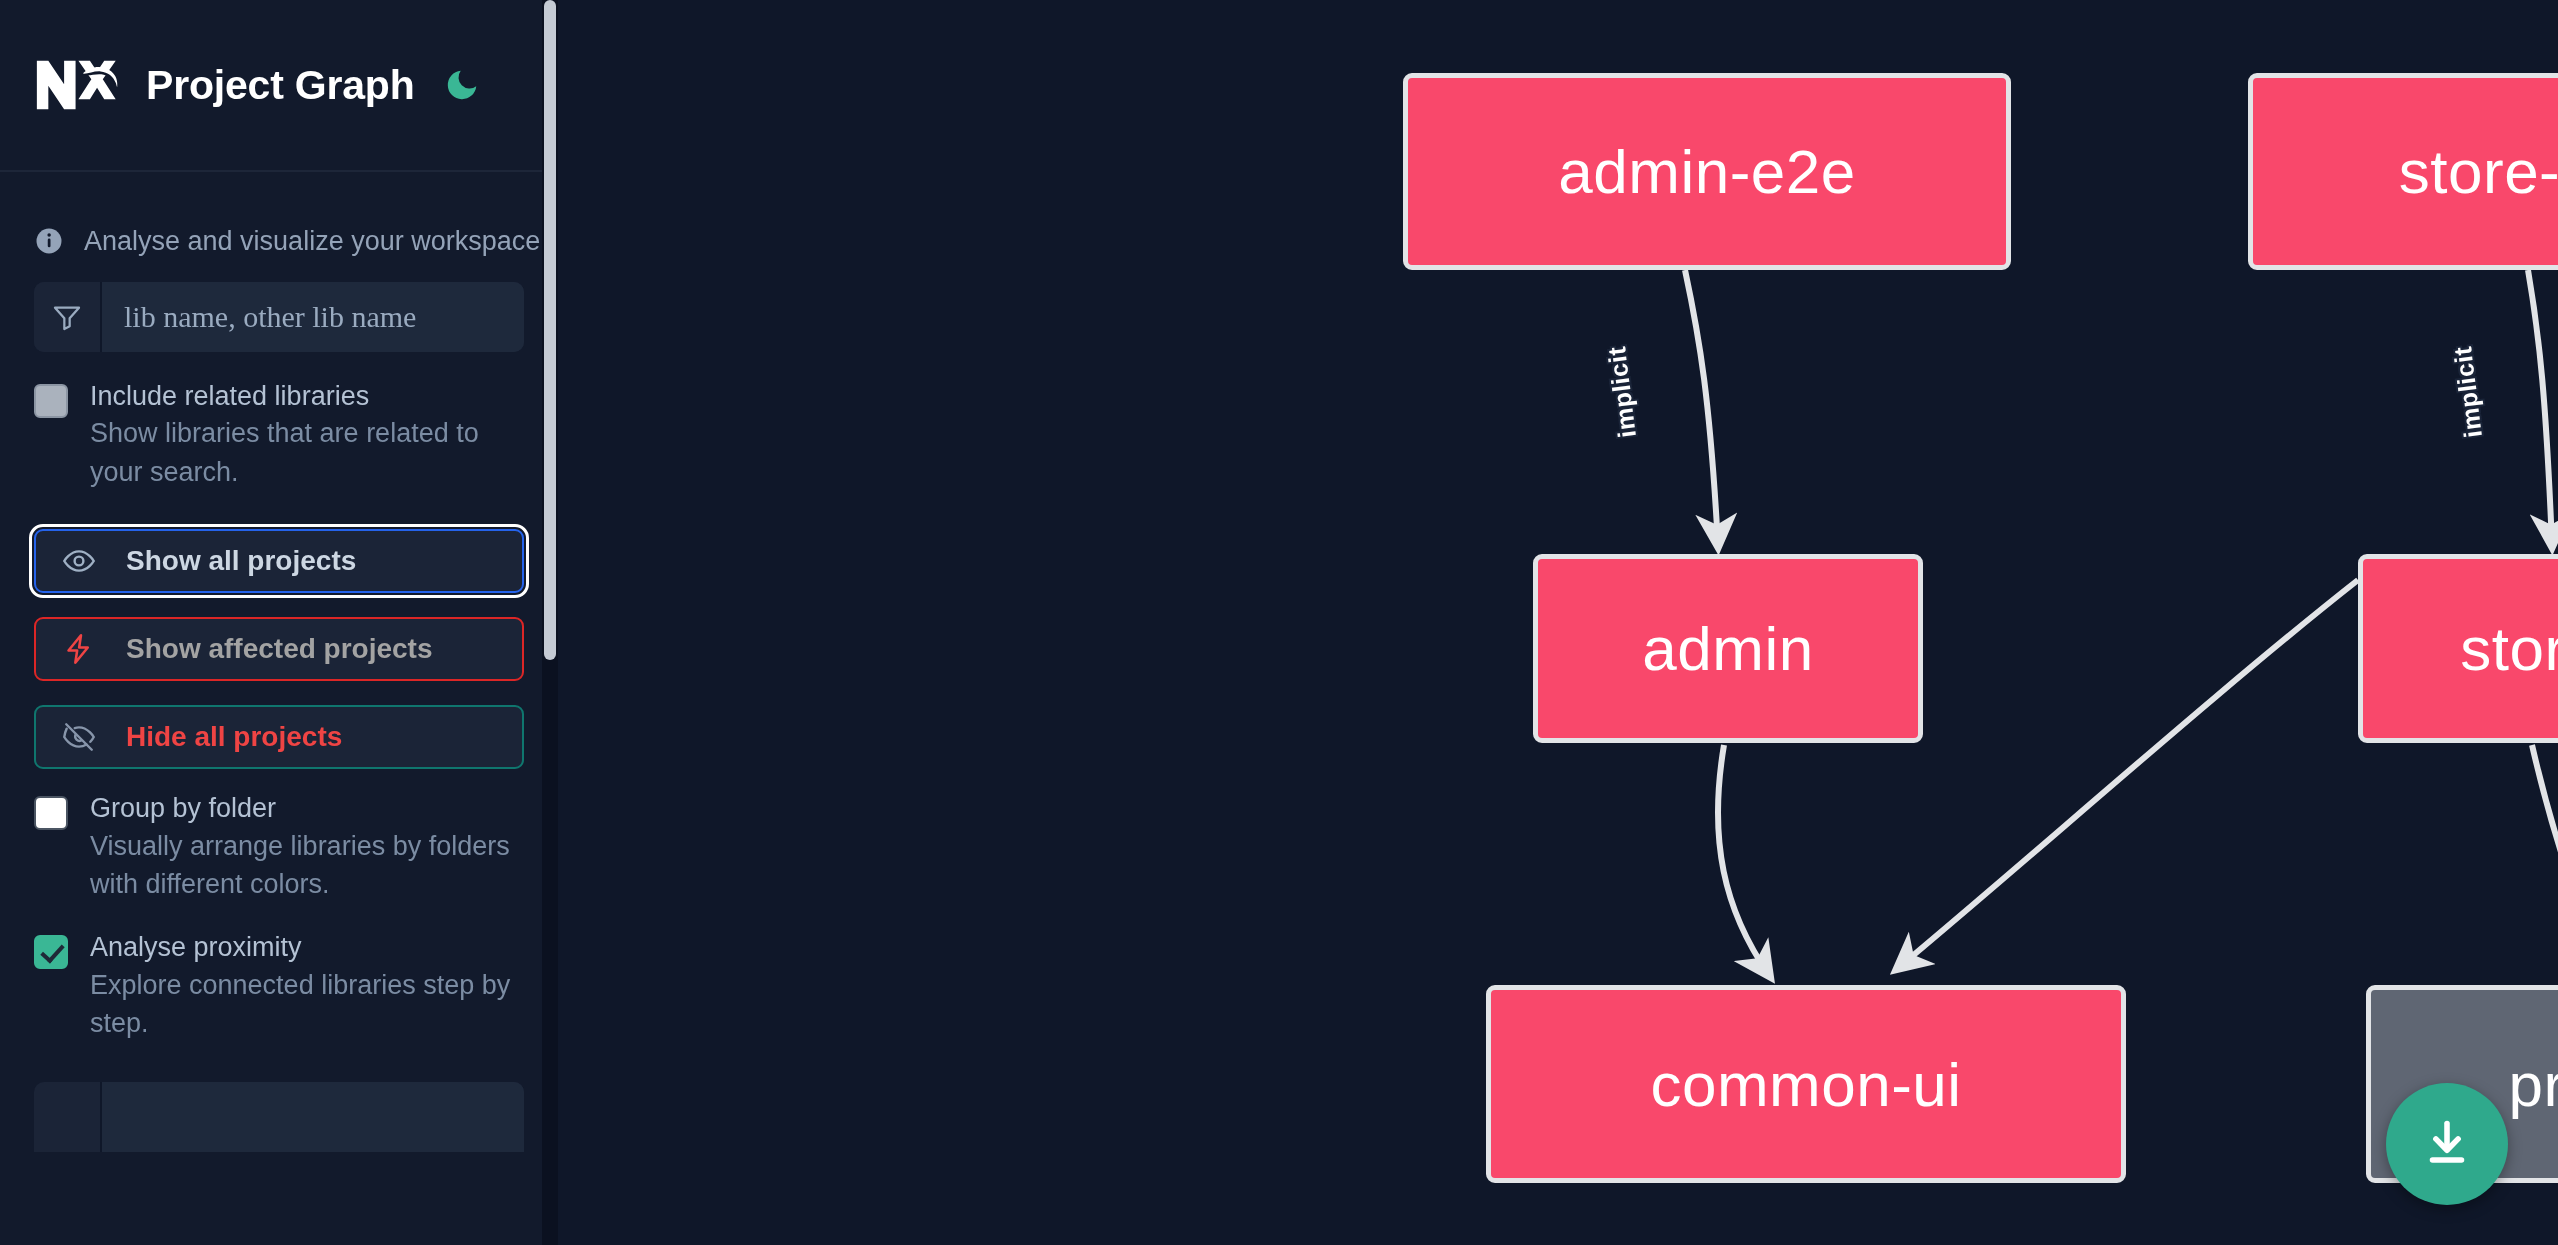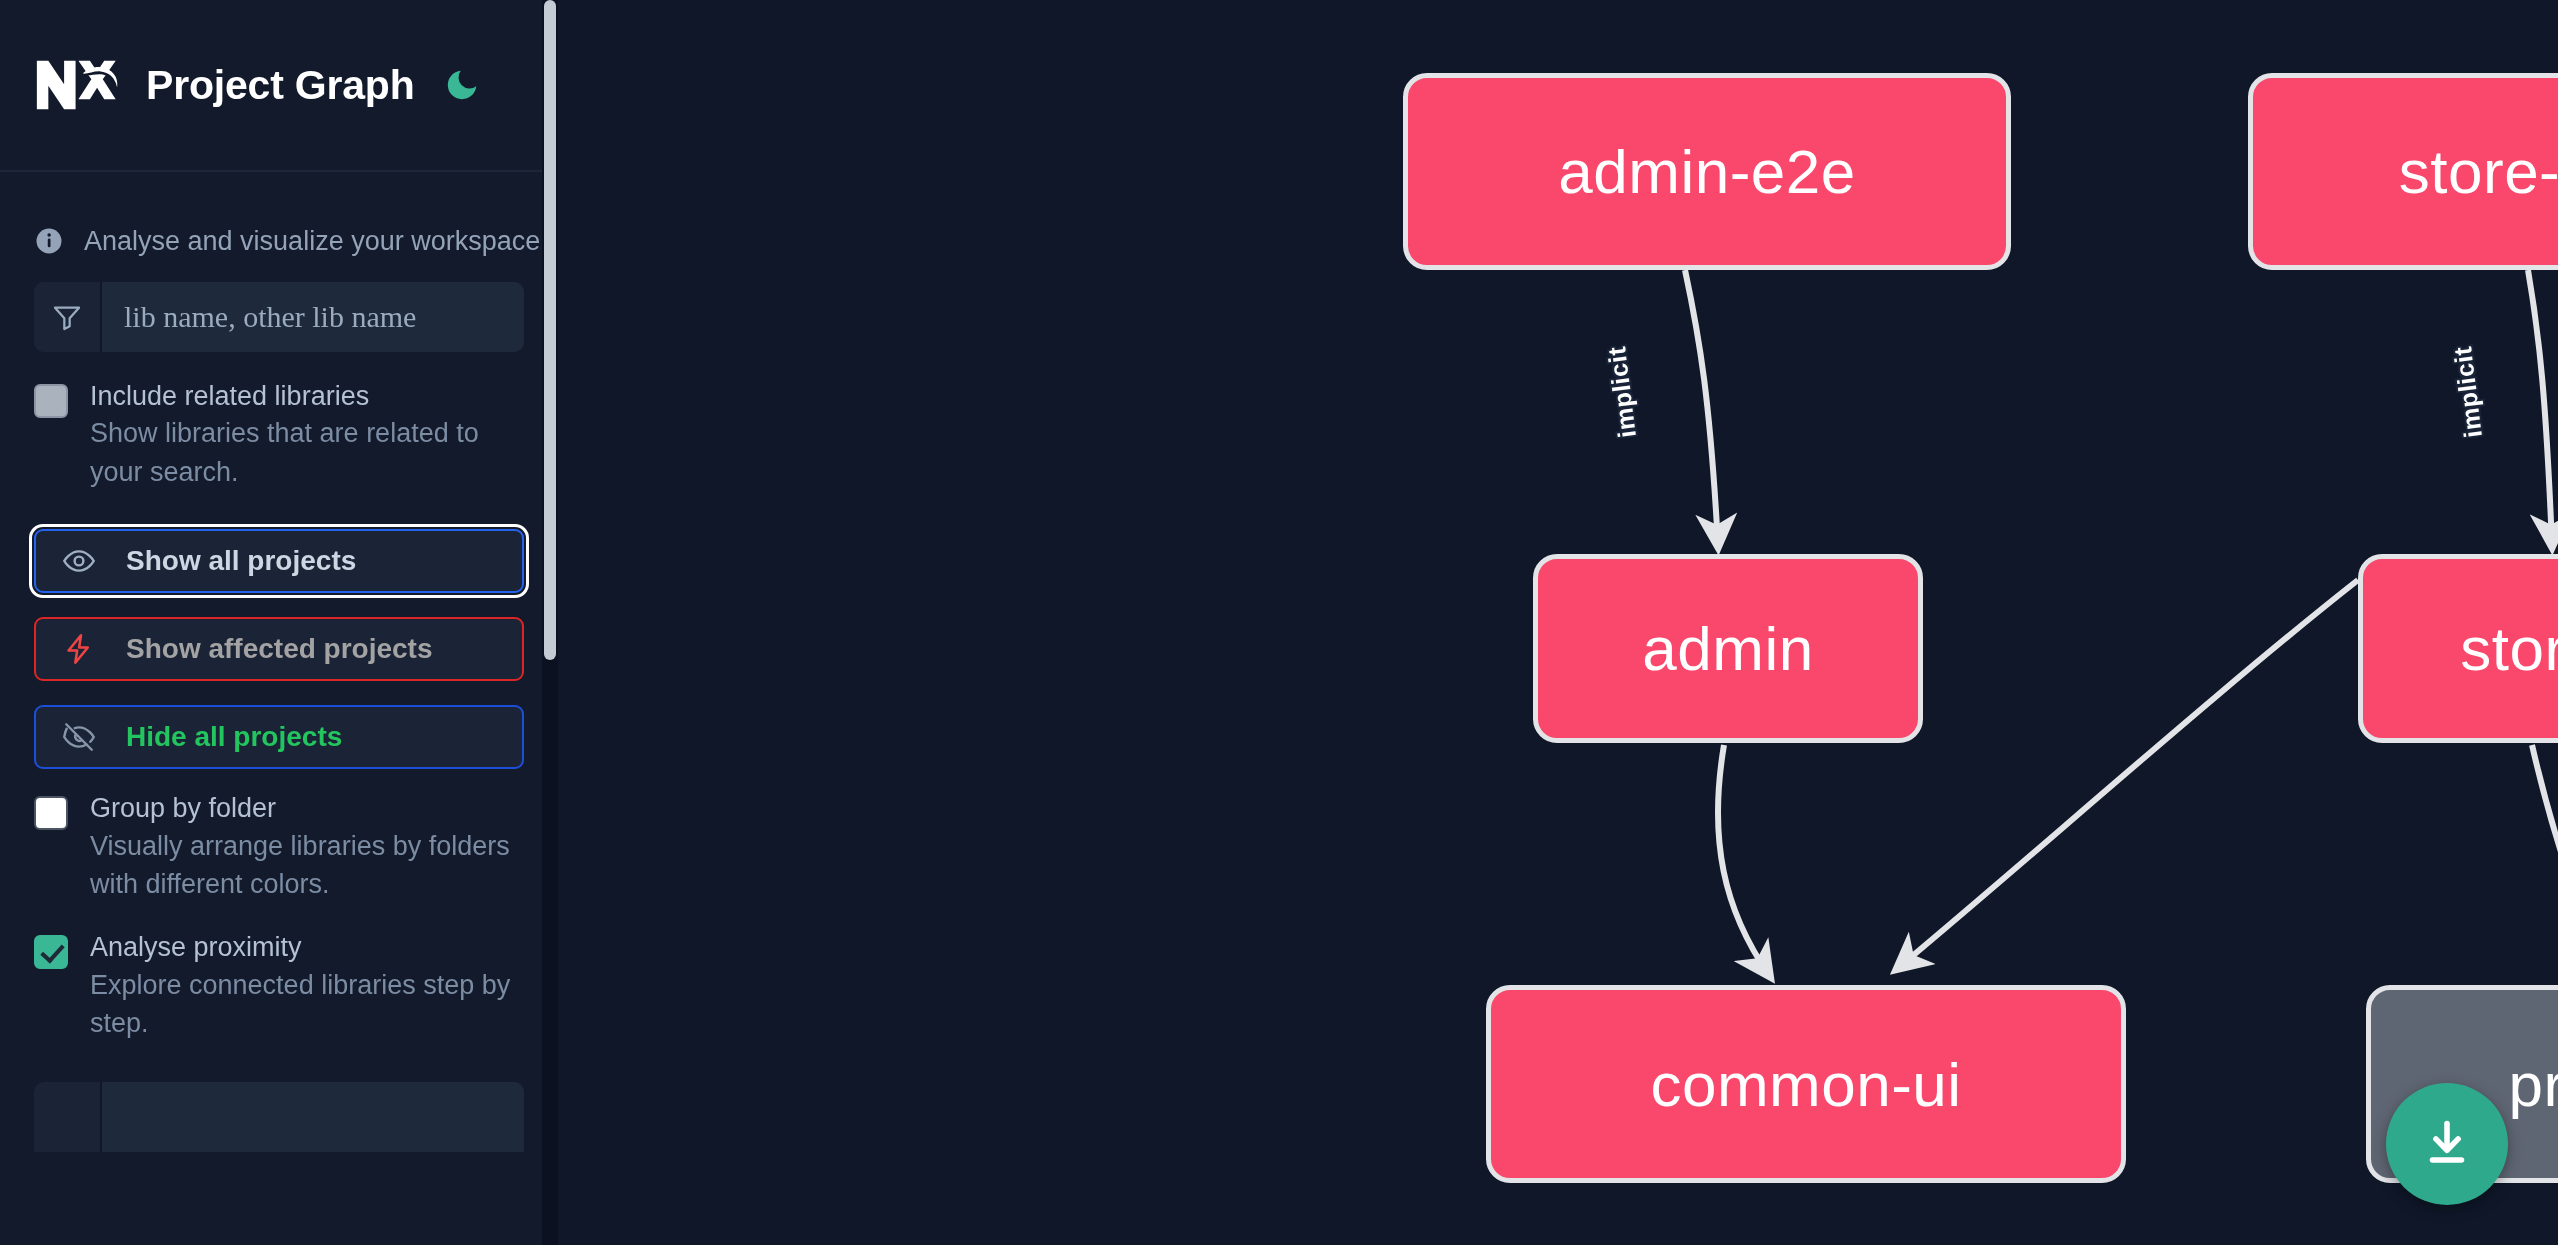--- a/index.html
+++ b/index.html
@@ -187,22 +187,22 @@
     color: #cdd7e3;
     border: 2px solid #2563eb;
     outline: 3px solid #ffffff;
     outline-offset: 2px;
   }
   .act-btn.danger {
     color: #a3a3a3;
     border: 2px solid #dc2626;
   }
   .act-btn.neutral {
-    color: #22c55e;
-    border: 2px solid #1d4ed8;
+    color: #ef4444;
+    border: 2px solid #0f766e;
   }
 
   .bottom-partial {
     margin-top: 40px;
     display: flex;
     height: 70px;
     background: #1b2437;
     border-radius: 10px 10px 0 0;
     overflow: hidden;
   }
@@ -239,21 +239,21 @@
     inset: 0;
     width: 100%;
     height: 100%;
   }
 
   .gnode {
     position: absolute;
     display: flex;
     align-items: center;
     justify-content: center;
-    border-radius: 24px;
+    border-radius: 9px;
     border: 5px solid #e2e4e7;
     color: #ffffff;
     font-size: 62px;
     font-weight: 400;
     letter-spacing: 0.5px;
     white-space: nowrap;
     cursor: pointer;
   }
 
   .edge-label {

